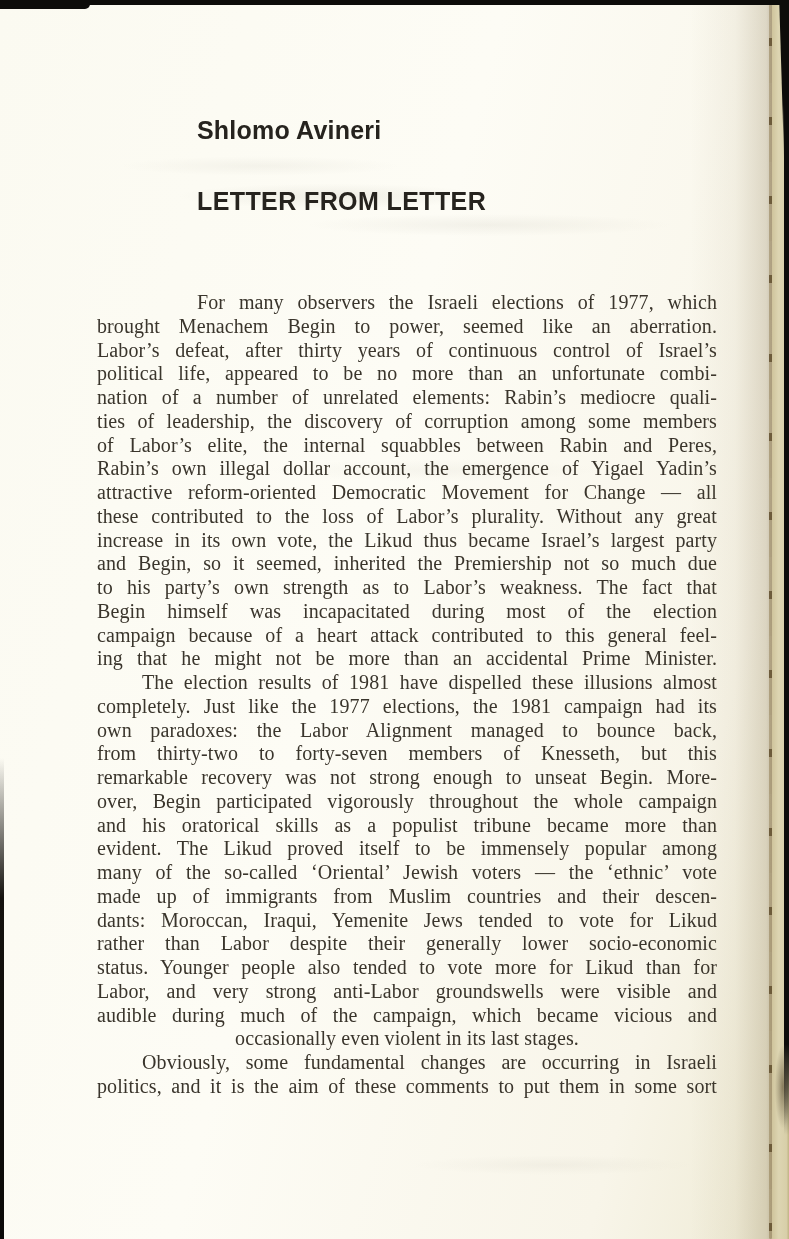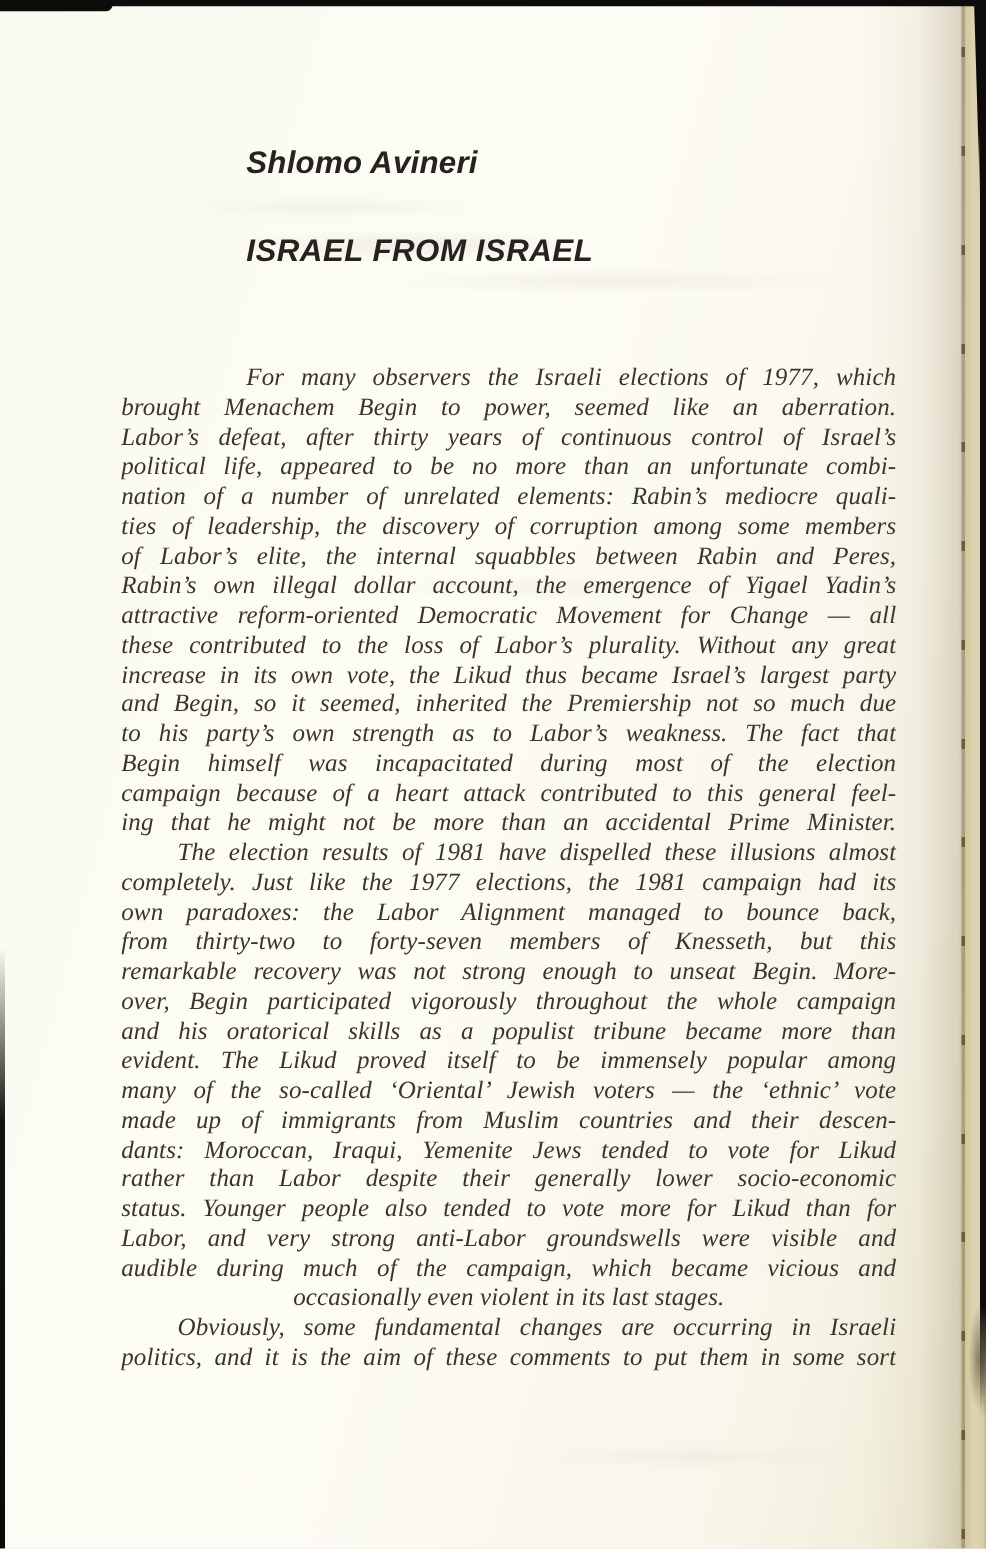--- a/index.html
+++ b/index.html
@@ -3,21 +3,20 @@
 <meta charset="utf-8">
 <style>
   html,body{ margin:0; padding:0; background:#e8e6de; }
   .page{
     position:relative;
     width:789px; height:1239px;
     margin:0;
     background:linear-gradient(105deg, var(--page-bg) 0%, #fdfcf5 45%, #f8f5e9 82%, #efebd6 97%);
     overflow:hidden;
     font-family:"Liberation Serif", serif;
-    font-style:italic;
   }
   
   .author{
     position:absolute; left:197px; top:116px;
     font-family:"Liberation Sans", sans-serif;
     font-weight:bold; font-size:25px; line-height:28px;
     color:var(--heading-ink); letter-spacing:0.2px;
   }
   .title{
     position:absolute; left:197px; top:187px;
@@ -70,21 +69,21 @@
     radial-gradient(200px 14px at 70% 1165px, rgba(186,182,168,.12), transparent 70%); }
 </style>
 </head>
 <body>
 
 <div class="page">
 
   <div class="scan-noise"></div>
 
   <div class="author">Shlomo Avineri</div>
-  <div class="title">ISRAEL FROM ISRAEL</div>
+  <div class="title">LETTER FROM LETTER</div>
 
   <div class="body-text">
       <div class="ln ind-lg">For many observers the Israeli elections of 1977, which</div>
       <div class="ln">brought Menachem Begin to power, seemed like an aberration.</div>
       <div class="ln">Labor’s defeat, after thirty years of continuous control of Israel’s</div>
       <div class="ln">political life, appeared to be no more than an unfortunate combi-</div>
       <div class="ln">nation of a number of unrelated elements: Rabin’s mediocre quali-</div>
       <div class="ln">ties of leadership, the discovery of corruption among some members</div>
       <div class="ln">of Labor’s elite, the internal squabbles between Rabin and Peres,</div>
       <div class="ln">Rabin’s own illegal dollar account, the emergence of Yigael Yadin’s</div>

